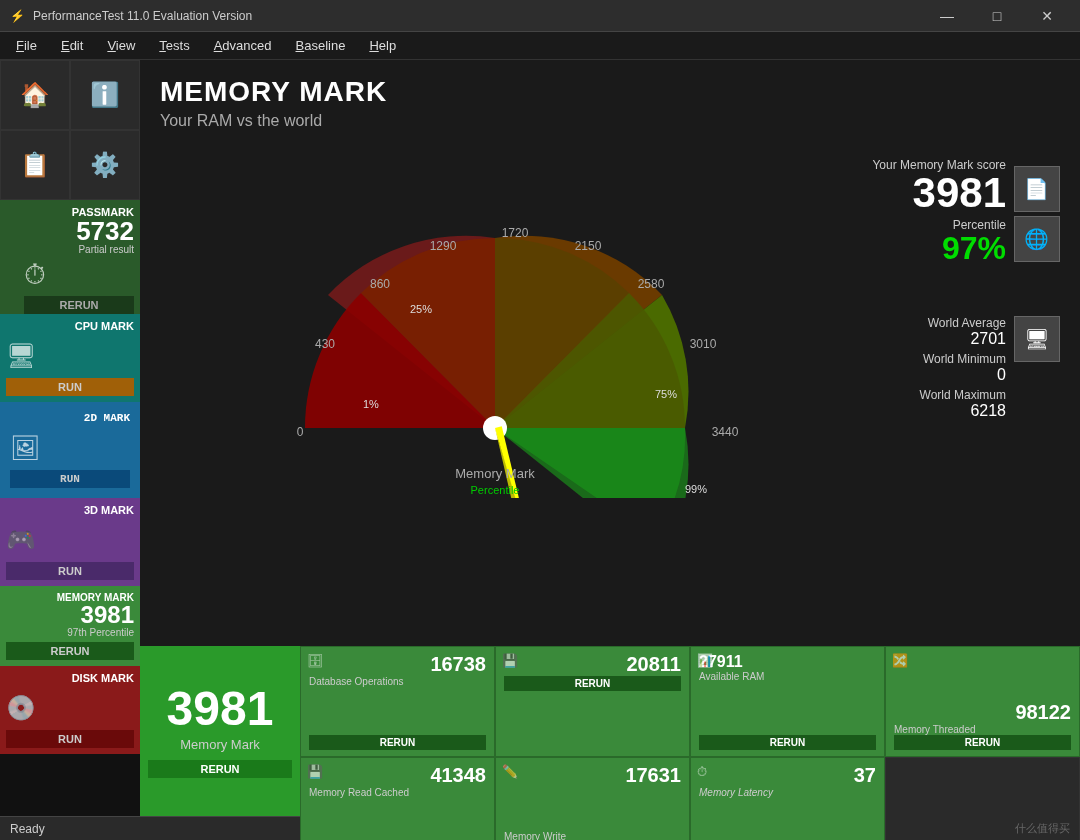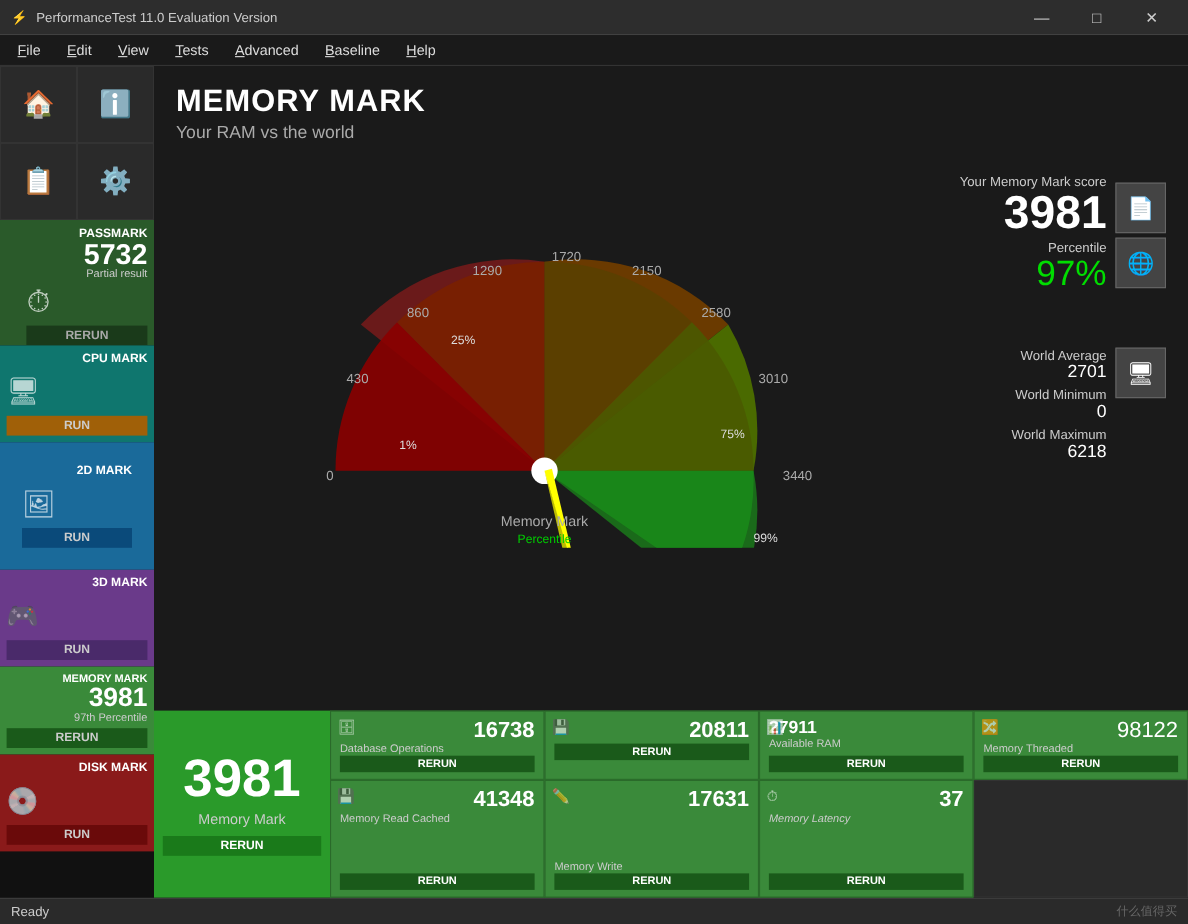--- a/index.html
+++ b/index.html
@@ -108,21 +108,21 @@
     </div>
 
     <div class="sidebar-item sb-cpu" style="padding:6px;">
       <div class="label">CPU MARK</div>
       <div style="display:flex; align-items:center; margin-top:4px; height:40px;">
         <span style="font-size:24px; opacity:0.7;">🖥</span>
       </div>
       <div class="run-btn" style="background:#a06008; color:#ccc; font-size:11px; padding:3px 0; text-align:center; font-weight:bold;">RUN</div>
     </div>
 
-    <div class="sidebar-item sb-2d" style="padding:20px;">
+    <div class="sidebar-item sb-2d" style="padding:10px;font-family:Liberation Mono, monospace;">
       <div class="label">2D MARK</div>
       <div style="display:flex; align-items:center; margin-top:4px; height:40px;">
         <span style="font-size:24px; opacity:0.7;">🖼</span>
       </div>
       <div class="run-btn" style="background:#0a4a7a; color:#ccc; font-size:11px; padding:3px 0; text-align:center; font-weight:bold;">RUN</div>
     </div>
 
     <div class="sidebar-item sb-3d" style="padding:6px;">
       <div class="label">3D MARK</div>
       <div style="display:flex; align-items:center; margin-top:4px; height:40px;">
@@ -225,21 +225,21 @@
           <text x="822" y="534" fill="white" font-size="18" text-anchor="middle">📊</text>
         </svg>
       </div>
 
       <div id="score-panel" style="width:220px; padding: 20px 10px 0; display:flex; flex-direction:column;">
         <div style="display:flex; align-items:flex-start; gap:8px; justify-content:flex-end;">
           <div style="flex:1; text-align:right;">
             <div style="font-size:12px; color:#ccc;">Your Memory Mark score</div>
             <div style="font-size:42px; font-weight:bold; color:white; line-height:1;">3981</div>
             <div style="font-size:12px; color:#ccc; margin-top:4px;">Percentile</div>
-            <div style="font-size:32px; font-weight:normal; color:#00dd00; line-height:1;">97%</div>
+            <div style="font-size:32px; font-weight:bold; color:#00dd00; line-height:1;">97%</div>
           </div>
           <div style="display:flex; flex-direction:column; gap:4px; margin-top:8px;">
             <div style="width:46px; height:46px; background:#444; border:1px solid #666; display:flex; align-items:center; justify-content:center; cursor:pointer; font-size:20px;">📄</div>
             <div style="width:46px; height:46px; background:#444; border:1px solid #666; display:flex; align-items:center; justify-content:center; cursor:pointer; font-size:20px;">🌐</div>
           </div>
         </div>
 
         <div style="margin-top: 20px; text-align:right;">
           <div style="display:flex; align-items:flex-start; gap:8px; justify-content:flex-end; margin-top:8px;">
             <div style="text-align:right;">
@@ -281,21 +281,21 @@
 
         <div style="background:#3a8a3a; border:1px solid #2a6a2a; display:flex; flex-direction:column; padding:6px 8px; position:relative;">
           <div style="position:absolute; top:6px; left:6px; font-size:13px; opacity:0.6;">📊</div>
           <div style="font-size:16px; font-weight:bold; color:#ffffff; text-align:left;">27911</div>
           <div style="font-size:10px; color:#ccc; flex:1;">Available RAM</div>
           <div style="background:#1a5a1a; text-align:center; font-size:10px; font-weight:bold; padding:2px 0; cursor:pointer;">RERUN</div>
         </div>
 
         <div style="background:#3a8a3a; border:1px solid #2a6a2a; display:flex; flex-direction:column; padding:6px 8px; position:relative;">
           <div style="position:absolute; top:6px; left:6px; font-size:13px; opacity:0.6;">🔀</div>
-          <div style="font-size:20px; font-weight:normal; color:white; text-align:right;">98122</div>
+          <div style="font-size:20px; font-weight:bold; color:white; text-align:right;margin-top:48px;">98122</div>
           <div style="font-size:10px; color:#ccc; flex:1;">Memory Threaded</div>
           <div style="background:#1a5a1a; text-align:center; font-size:10px; font-weight:bold; padding:2px 0; cursor:pointer;">RERUN</div>
         </div>
 
         <div style="background:#3a8a3a; border:1px solid #2a6a2a; display:flex; flex-direction:column; padding:6px 8px; position:relative;">
           <div style="position:absolute; top:6px; left:6px; font-size:13px; opacity:0.6;">💾</div>
           <div style="font-size:20px; font-weight:bold; color:white; text-align:right;">41348</div>
           <div style="font-size:10px; color:#ccc; flex:1;">Memory Read Cached</div>
           <div style="background:#1a5a1a; text-align:center; font-size:10px; font-weight:bold; padding:2px 0; cursor:pointer;">RERUN</div>
         </div>

